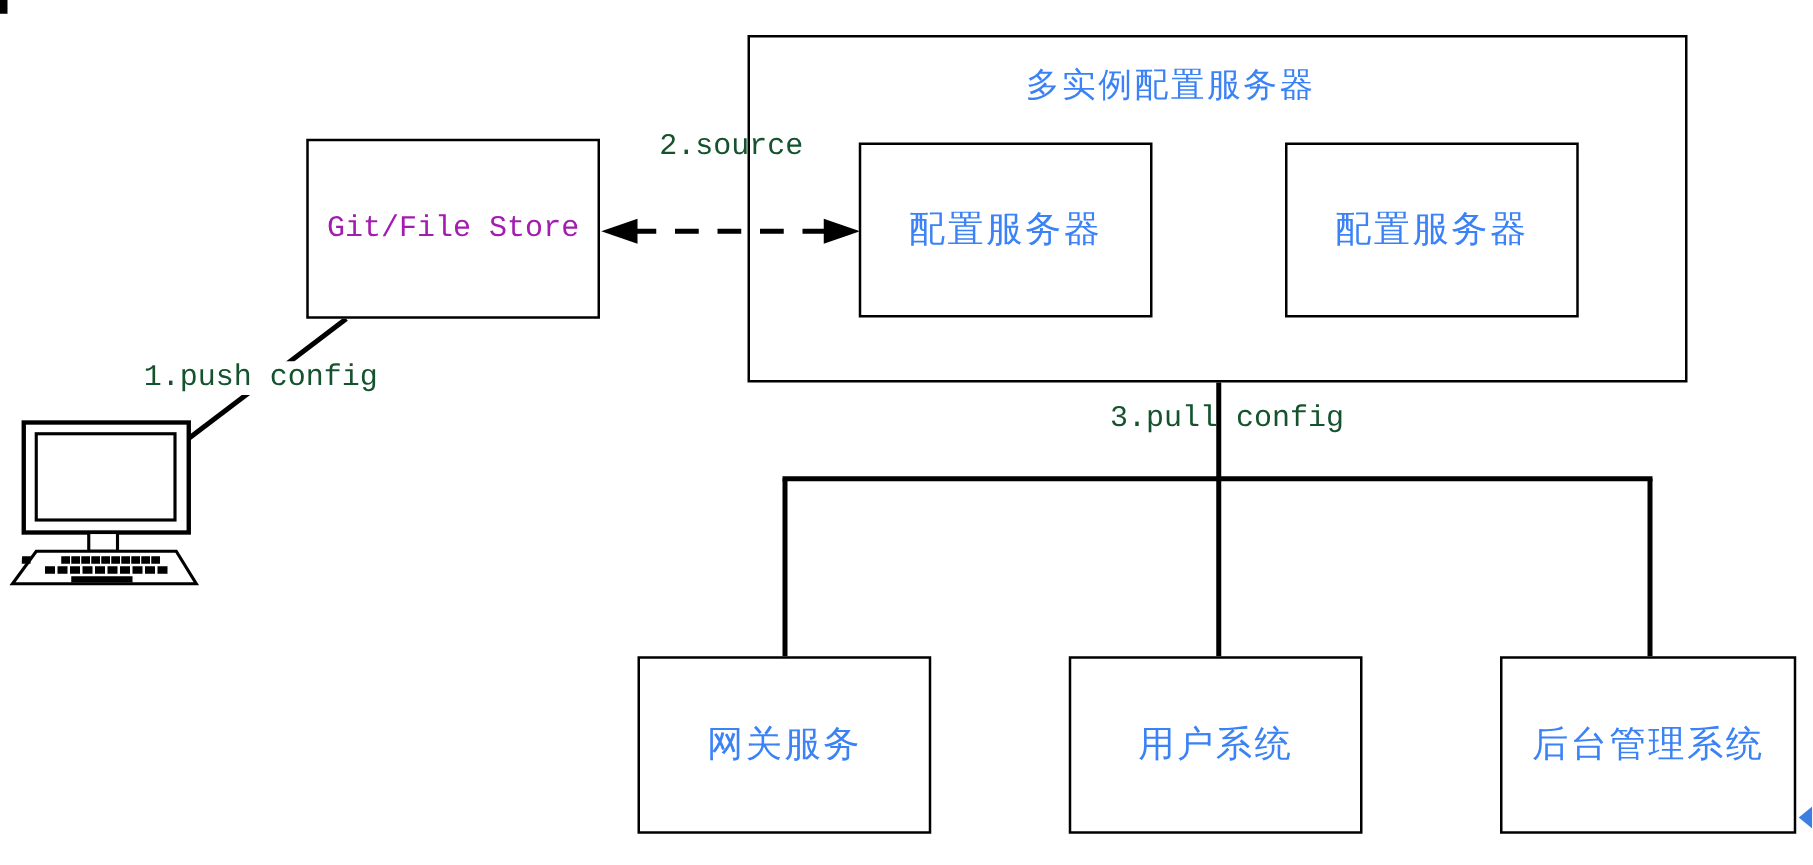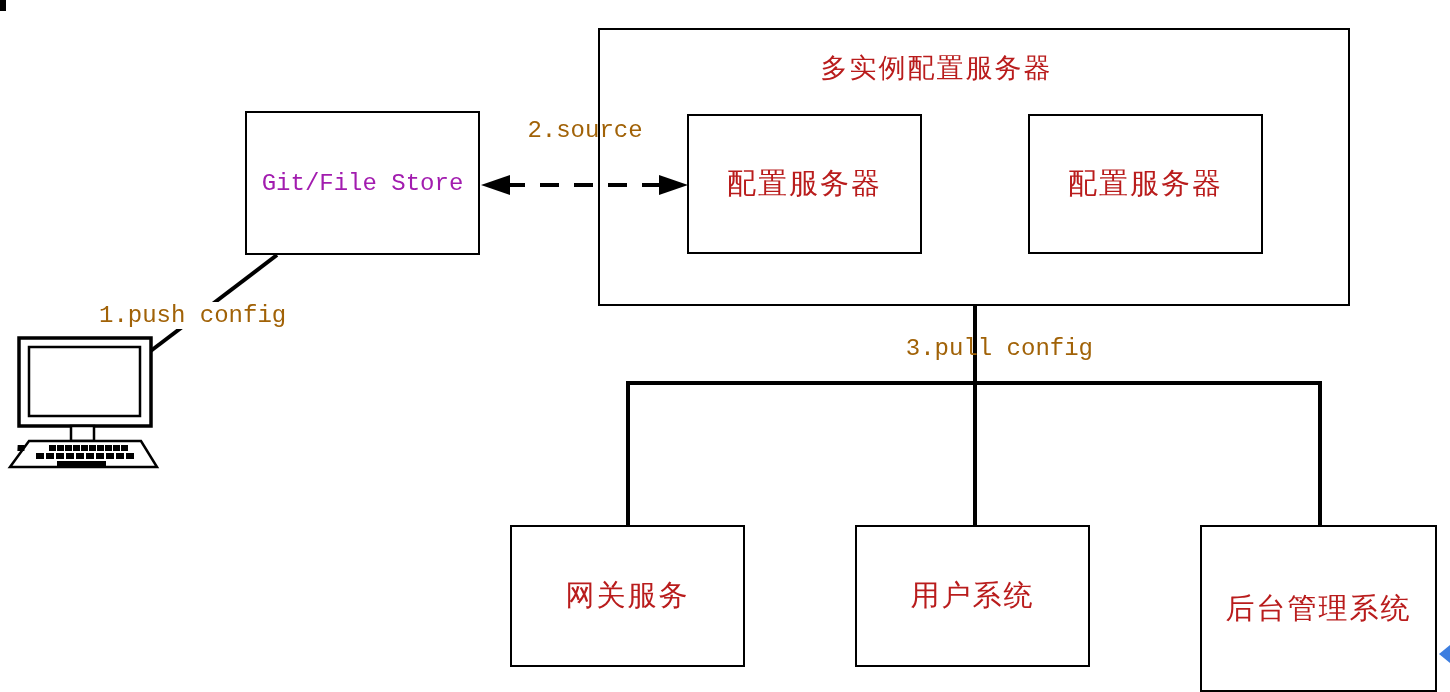--- a/index.html
+++ b/index.html
@@ -28,21 +28,21 @@
     border: 2px solid #000000;
     background: #ffffff;
     display: flex;
     align-items: center;
     justify-content: center;
     box-sizing: border-box;
   }
   .cn {
     font-family: Liberation Sans, sans-serif;
     font-size: 29px;
-    color: #b91c1c;
+    color: #3b82f6;
     letter-spacing: 2px;
     white-space: nowrap;
   }
   .en {
     font-family: "Liberation Mono", monospace;
     font-size: 24px;
     color: #a21caf;
     white-space: nowrap;
   }
   .git-box {
@@ -73,45 +73,44 @@
     height: 140px;
   }
   .inner-box-2 {
     left: 428px;
     top: 84px;
     width: 235px;
     height: 140px;
   }
   .client-box-1 { left: 510px;  top: 525px; width: 235px; height: 142px; }
   .client-box-2 { left: 855px;  top: 525px; width: 235px; height: 142px; }
-  .client-box-3 { left: 1200px; top: 525px; width: 237px; height: 167px; }
+  .client-box-3 { left: 1200px; top: 525px; width: 237px; height: 142px; }
   .edge-label {
     position: absolute;
-    color: #a16207;
-    margin-top: 13px;
+    color: #14532d;
   }
   .label-push {
-    left: 96px;
+    left: 112px;
     top: 289px;
     background: #ffffff;
     padding: 0 3px;
   }
   .label-source {
     left: 495px;
     top: 101px;
     width: 180px;
     text-align: center;
     line-height: 34px;
   }
   .label-source span { display: block; }
   .label-pull {
     left: 888px;
     top: 322px;
     width: 205px;
-    text-align: right;
+    text-align: left;
   }
   .corner-artifact {
     position: absolute;
     left: 0;
     top: 0;
     width: 6px;
     height: 11px;
     background: #000000;
   }
 </style>

